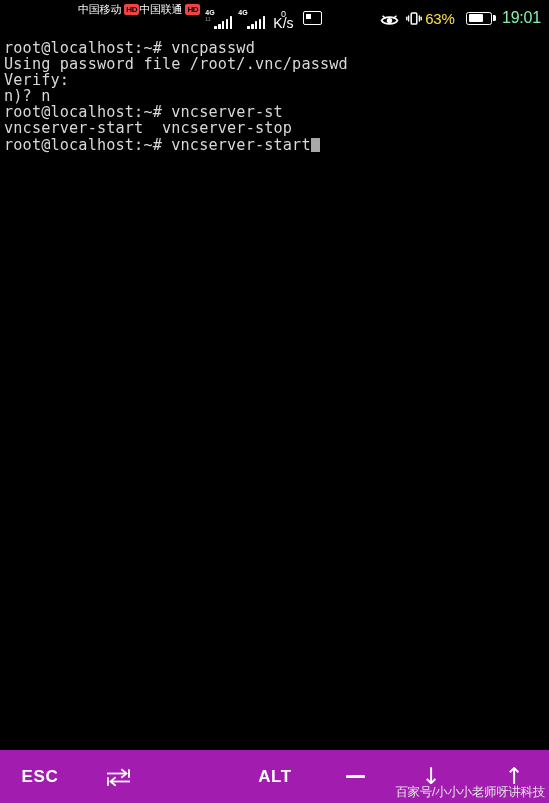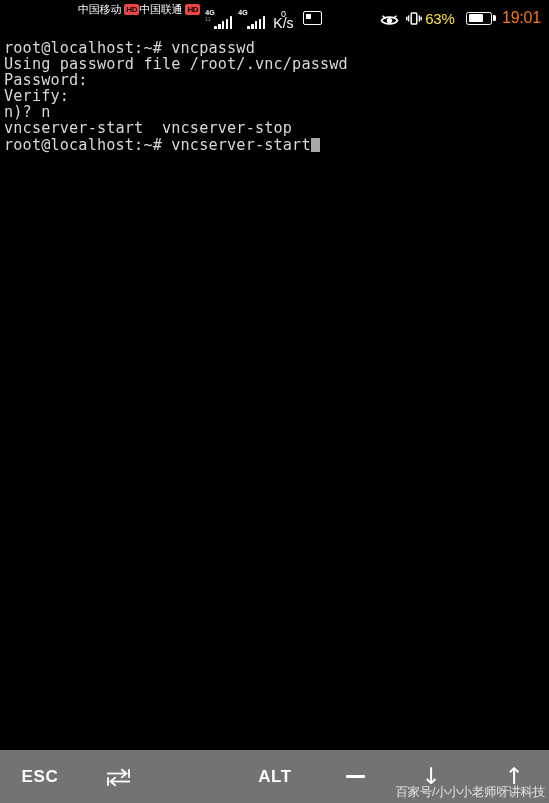--- a/index.html
+++ b/index.html
@@ -208,21 +208,21 @@
   }
   .battery-cap {
     width: 2.5px;
     height: 6px;
     background: #ffffff;
     border-radius: 0 1.5px 1.5px 0;
     margin-left: -2px;
     margin-right: 6px;
   }
   .clock {
-    color: #f97316;
+    color: #86efac;
     font-size: 16px;
     font-family: "Liberation Sans", sans-serif;
     letter-spacing: -0.2px;
   }
 
   
   #terminal {
     position: absolute;
     left: 0;
     top: 36px;
@@ -249,21 +249,21 @@
     vertical-align: -2.5px;
   }
 
   
   #toolbar {
     position: absolute;
     left: 0;
     bottom: 0;
     width: 549px;
     height: 53px;
-    background: #737373;
+    background: #a21caf;
   }
   .tb-key {
     position: absolute;
     top: 0;
     height: 53px;
     display: flex;
     align-items: center;
     justify-content: center;
     color: #ffffff;
     font-family: "Liberation Sans", sans-serif;
@@ -378,23 +378,23 @@
       <span class="battery-fill" id="battery-fill" style="width: 14.112px;"></span>
     </span>
     <span class="battery-cap"></span>
     <span class="clock">19:01</span>
   </div>
 </div>
 
 <div id="terminal">
   <div class="term-line">root@localhost:~# vncpasswd</div>
   <div class="term-line">Using password file /root/.vnc/passwd</div>
-  <div class="term-line">Password:</div>
   <div class="term-line">Verify:</div>
   <div class="term-line">n)? n</div>
+  <div class="term-line">root@localhost:~# vncserver-st</div>
   <div class="term-line">vncserver-start  vncserver-stop</div>
   <div class="term-line"><span>root@localhost:~# vncserver-start</span><span class="cursor-block"></span></div>
 </div>
 
 <div id="toolbar">
 
   <div class="tb-key" style="left:6px; width:68px;">ESC</div>
 
   <div class="tb-icon" style="left:92px; width:52px;">
     <svg width="27" height="20" viewBox="0 0 27 20">

